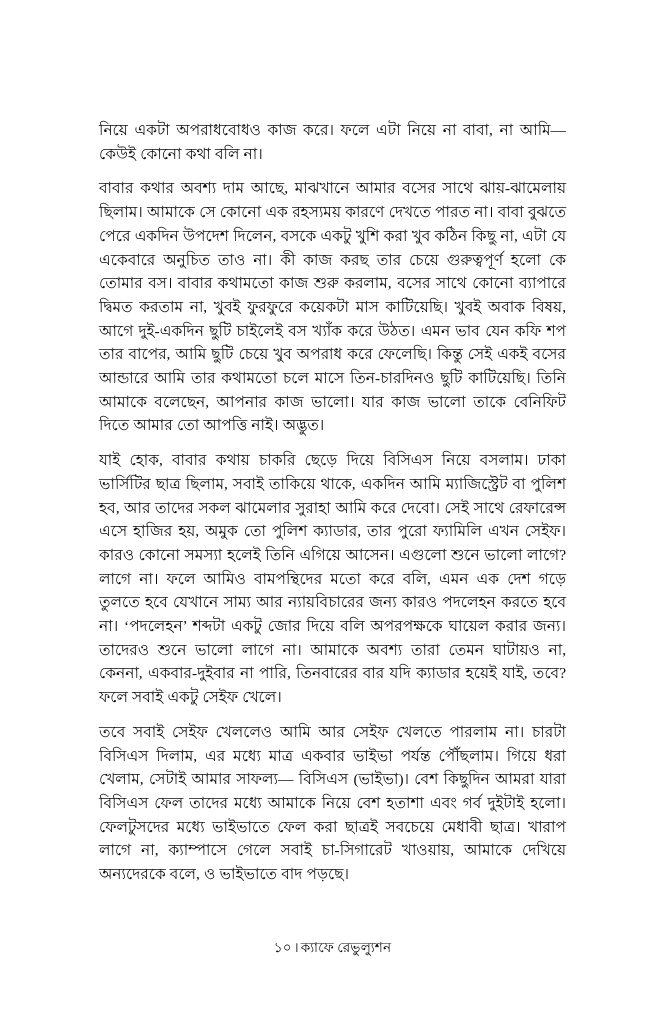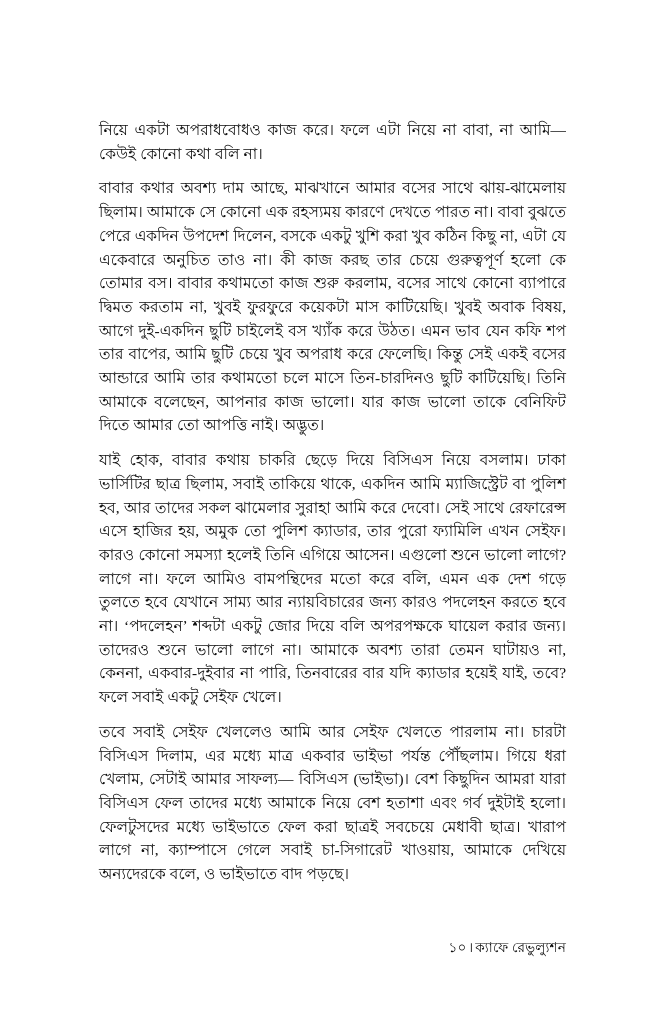--- a/index.html
+++ b/index.html
@@ -58,21 +58,21 @@
     text-align-last: left;
   }
 
   .footer {
     position: absolute;
     left: 99px;
     top: 938px;
     width: 467px;
     font-size: 13.6px;
     line-height: 20px;
-    text-align: right;
+    text-align: center;
     color: #0b0b0b;
     font-family: "Liberation Serif", "DejaVu Serif", serif;
     letter-spacing: 0.01em;
   }
 
   .footer .page-number {
     display: inline;
   }
   .footer .footer-sep {
     display: inline;

